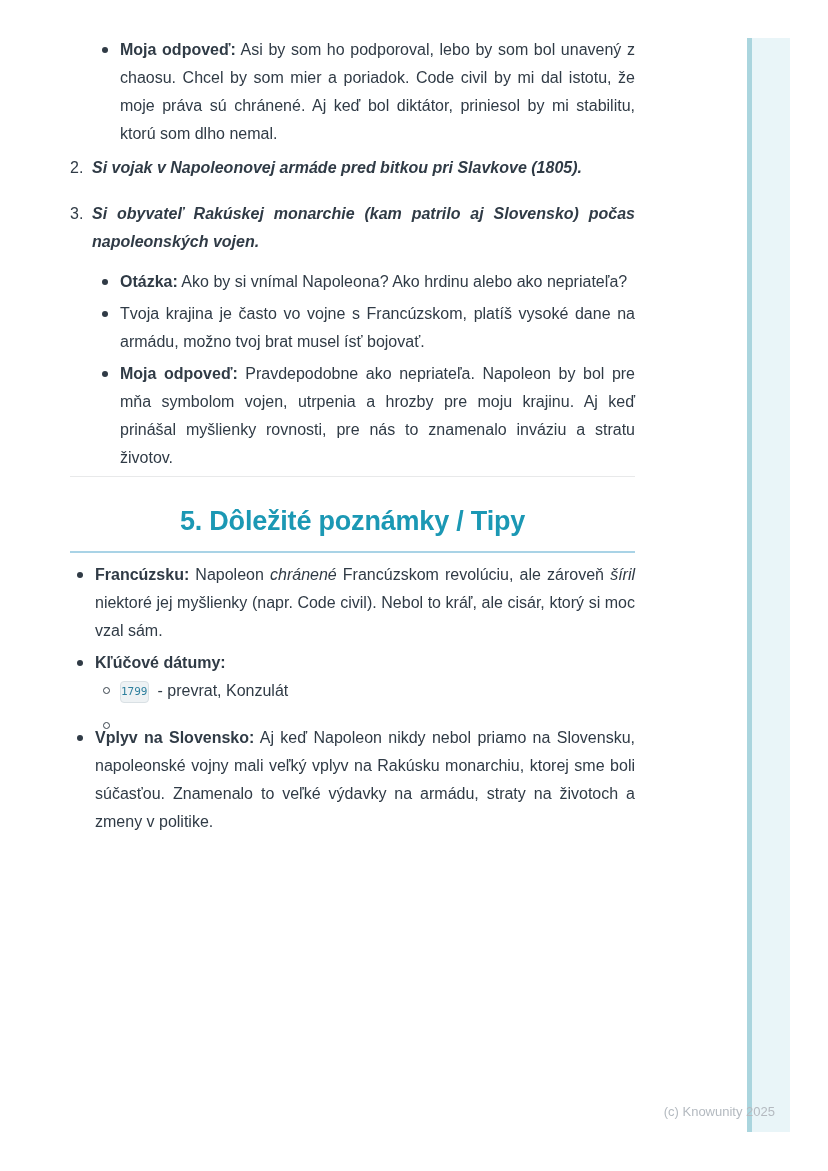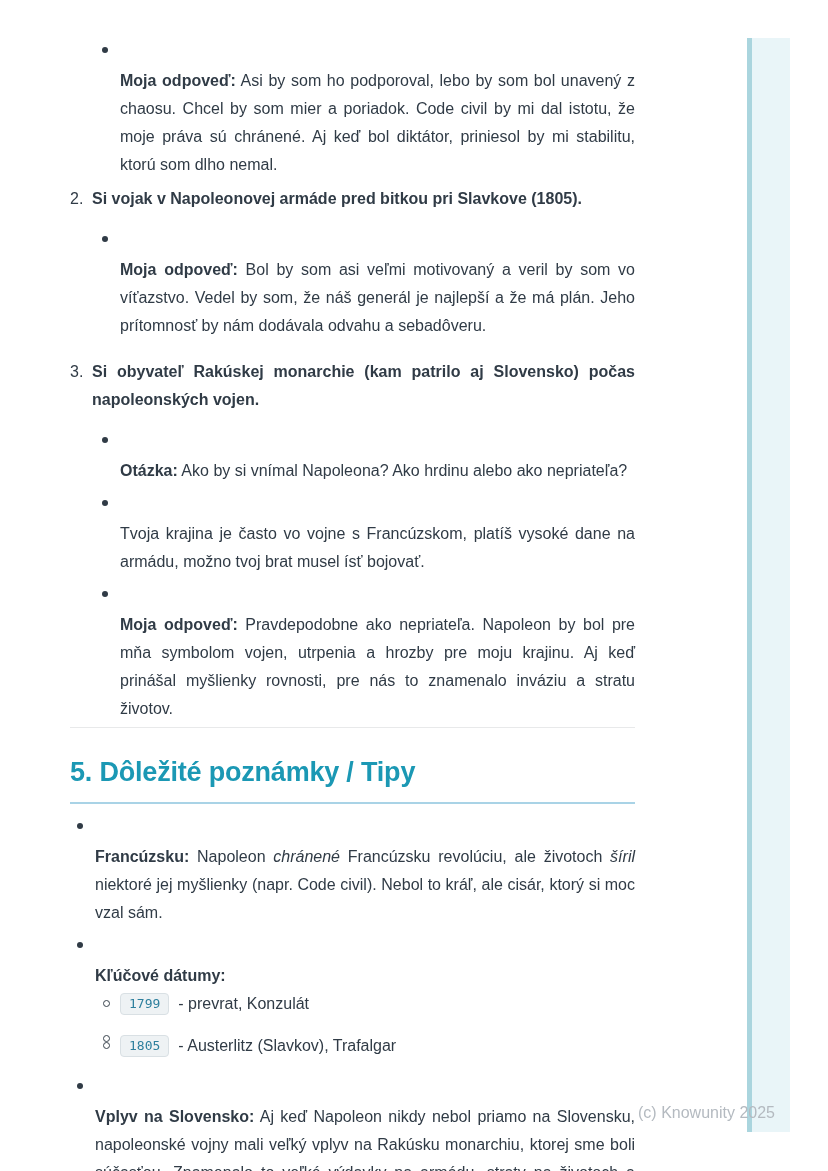--- a/index.html
+++ b/index.html
@@ -35,85 +35,86 @@
   }
 
   
   .li { display: flex; margin-bottom: 4px; line-height: 28px; }
   .marker-disc { flex: none; width: 20px; position: relative; }
   .marker-disc .dot {
     position: absolute; left: 2px; top: 11px;
     width: 6px; height: 6px; border-radius: 50%;
     background: #303b46;
   }
-  .txt { flex: 1; text-align: justify; margin-top: 31px; }
+  .txt { flex: 1; text-align: justify; }
   b { font-weight: 700; }
   i { font-style: italic; }
 
   .ul-nested { margin-left: 30px; }
   .ul-top { margin-left: 5px; margin-top: 8px; }
 
   
   .ol-item { margin-top: 18px; }
   .ol-item.first { margin-top: 6px; }
   .ol-head { display: flex; line-height: 28px; }
   .ol-num { flex: none; width: 22px; }
-  .ol-title { flex: 1; font-weight: 700; text-align: justify; }
+  .ol-title { flex: 1; font-weight: 700; text-align: justify; font-style: italic; }
   .ol-item .ul-nested { margin-top: 12px; }
 
   .divider {
     border: none;
     border-top: 1px solid #e8e9ea;
     margin: 4px 0 0 0;
   }
 
   .sec-heading {
     margin: 26px 0 0 0;
     font-size: 27px;
     line-height: 36px;
     font-weight: 700;
     color: #1b98b4;
     padding-bottom: 12px;
     border-bottom: 2px solid #a9d3e6;
     letter-spacing: -0.2px;
+    text-align: center;
   }
 
   
   .sub-list { margin-left: 8px; margin-top: 0; }
   .sub-li { display: flex; line-height: 28px; margin-bottom: 7px; }
   .sub-li:last-child { margin-bottom: 0; }
   .marker-circle { flex: none; width: 17px; position: relative; }
   .marker-circle .ring {
     position: absolute; left: 0px; top: 10px;
     width: 5px; height: 5px;
     border: 1.5px solid #39434d;
     border-radius: 50%;
     background: transparent;
   }
   .badge {
     display: inline-block;
     font-family: "DejaVu Sans Mono", "Liberation Mono", monospace;
-    font-size: 13px;
+    font-size: 11px;
     line-height: 18px;
     color: #2d7f9d;
     background: #eef2f4;
     border: 1px solid #d9e0e4;
     border-radius: 4px;
-    padding: 1px 8px;
+    padding: 1px 0;
     vertical-align: 1px;
   }
   .sub-text { margin-left: 9px; }
 
   .li.vplyv { margin-top: 12px; }
 
   .footer {
     position: absolute;
     top: 1104px;
     right: 53px;
-    font-size: 16px;
+    font-size: 13px;
     color: #b4bac0;
     z-index: 2;
   }
 </style>
 </head>
 <body>
 
 <div class="page">
 
   <div class="edge-line"></div>
@@ -129,26 +130,20 @@
         <div class="txt"><b>Moja odpoveď:</b><span> Asi by som ho podporoval, lebo by som bol unavený z chaosu. Chcel by som mier a poriadok. Code civil by mi dal istotu, že moje práva sú chránené. Aj keď bol diktátor, priniesol by mi stabilitu, ktorú som dlho nemal.</span></div>
       </div>
     </div>
 
     <div class="ol-item first">
       <div class="ol-head">
         <span class="ol-num">2.</span>
         <div class="ol-title">Si vojak v Napoleonovej armáde pred bitkou pri Slavkove (1805).</div>
       </div>
       <div class="ul-nested">
-        <div class="li">
-          <span class="marker-disc">
-              <span class="dot"></span>
-            </span>
-          <div class="txt"><b>Moja odpoveď:</b><span> Bol by som asi veľmi motivovaný a veril by som vo víťazstvo. Vedel by som, že náš generál je najlepší a že má plán. Jeho prítomnosť by nám dodávala odvahu a sebadôveru.</span></div>
-        </div>
       </div>
     </div>
 
     <div class="ol-item">
       <div class="ol-head">
         <span class="ol-num">3.</span>
         <div class="ol-title">Si obyvateľ Rakúskej monarchie (kam patrilo aj Slovensko) počas napoleonských vojen.</div>
       </div>
       <div class="ul-nested">
         <div class="li">
@@ -175,47 +170,41 @@
     <hr class="divider">
 
     <h2 class="sec-heading">5. Dôležité poznámky / Tipy</h2>
 
     <div class="ul-top">
 
       <div class="li">
         <span class="marker-disc">
             <span class="dot"></span>
           </span>
-        <div class="txt"><b>Francúzsku:</b><span> Napoleon </span><i>chránené</i><span> Francúzsku revolúciu, ale životoch </span><i>šíril</i><span> niektoré jej myšlienky (napr. Code civil). Nebol to kráľ, ale cisár, ktorý si moc vzal sám.</span></div>
+        <div class="txt"><b>Francúzsku:</b><span> Napoleon </span><i>chránené</i><span> Francúzskom revolúciu, ale zároveň </span><i>šíril</i><span> niektoré jej myšlienky (napr. Code civil). Nebol to kráľ, ale cisár, ktorý si moc vzal sám.</span></div>
       </div>
 
       <div class="li">
         <span class="marker-disc">
             <span class="dot"></span>
           </span>
         <div class="txt">
           <b>Kľúčové dátumy:</b>
           <div class="sub-list">
             <div class="sub-li">
               <span class="marker-circle">
                   <span class="ring"></span>
                 </span>
               <div><code class="badge">1799</code><span class="sub-text">- prevrat, Konzulát</span></div>
             </div>
             <div class="sub-li">
               <span class="marker-circle">
                   <span class="ring"></span>
                 </span>
             </div>
-            <div class="sub-li">
-              <span class="marker-circle">
-                  <span class="ring"></span>
-                </span>
-              <div><code class="badge">1805</code><span class="sub-text">- Austerlitz (Slavkov), Trafalgar</span></div>
-            </div>
           </div>
         </div>
       </div>
 
       <div class="li vplyv">
         <span class="marker-disc">
             <span class="dot"></span>
           </span>
         <div class="txt"><b>Vplyv na Slovensko:</b><span> Aj keď Napoleon nikdy nebol priamo na Slovensku, napoleonské vojny mali veľký vplyv na Rakúsku monarchiu, ktorej sme boli súčasťou. Znamenalo to veľké výdavky na armádu, straty na životoch a zmeny v politike.</span></div>
       </div>

